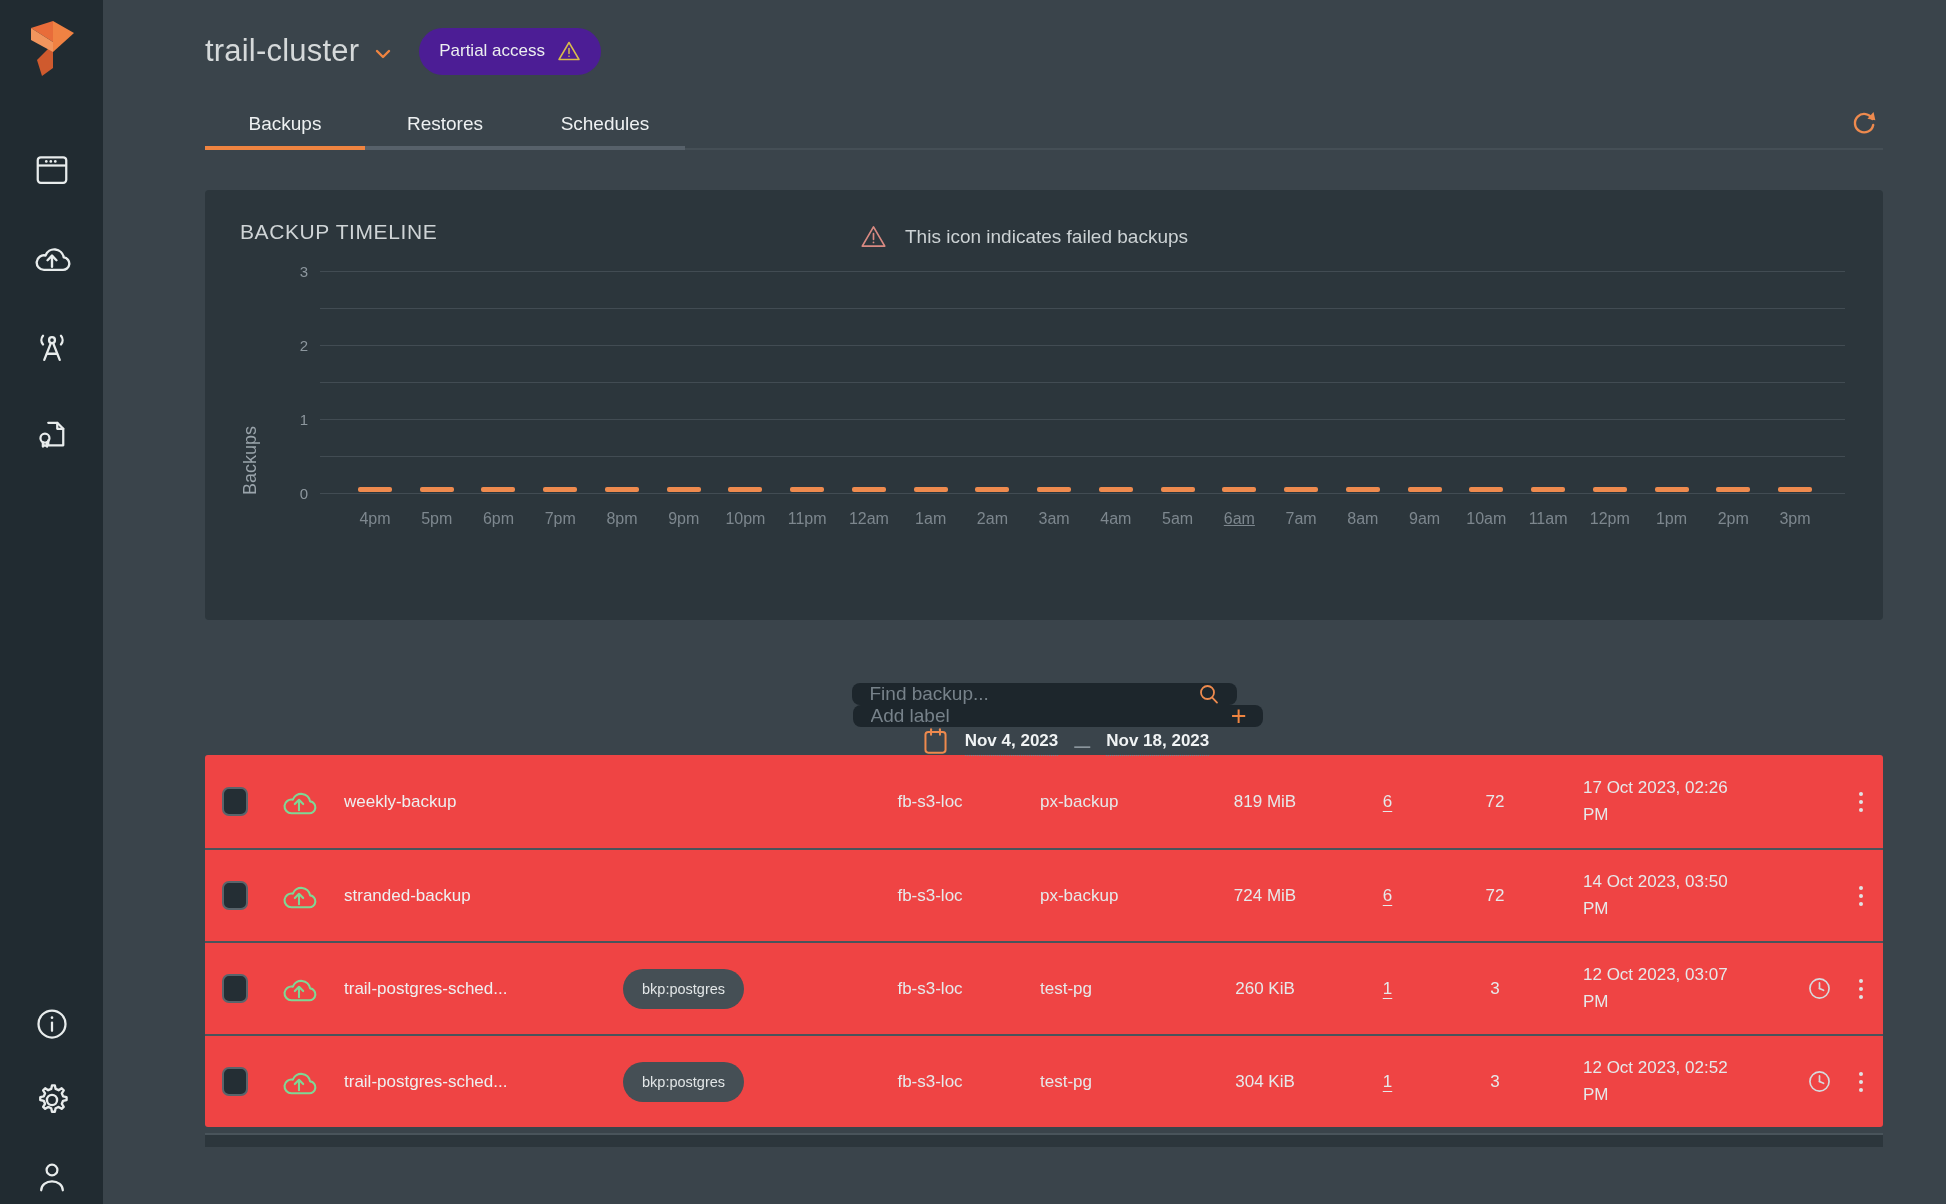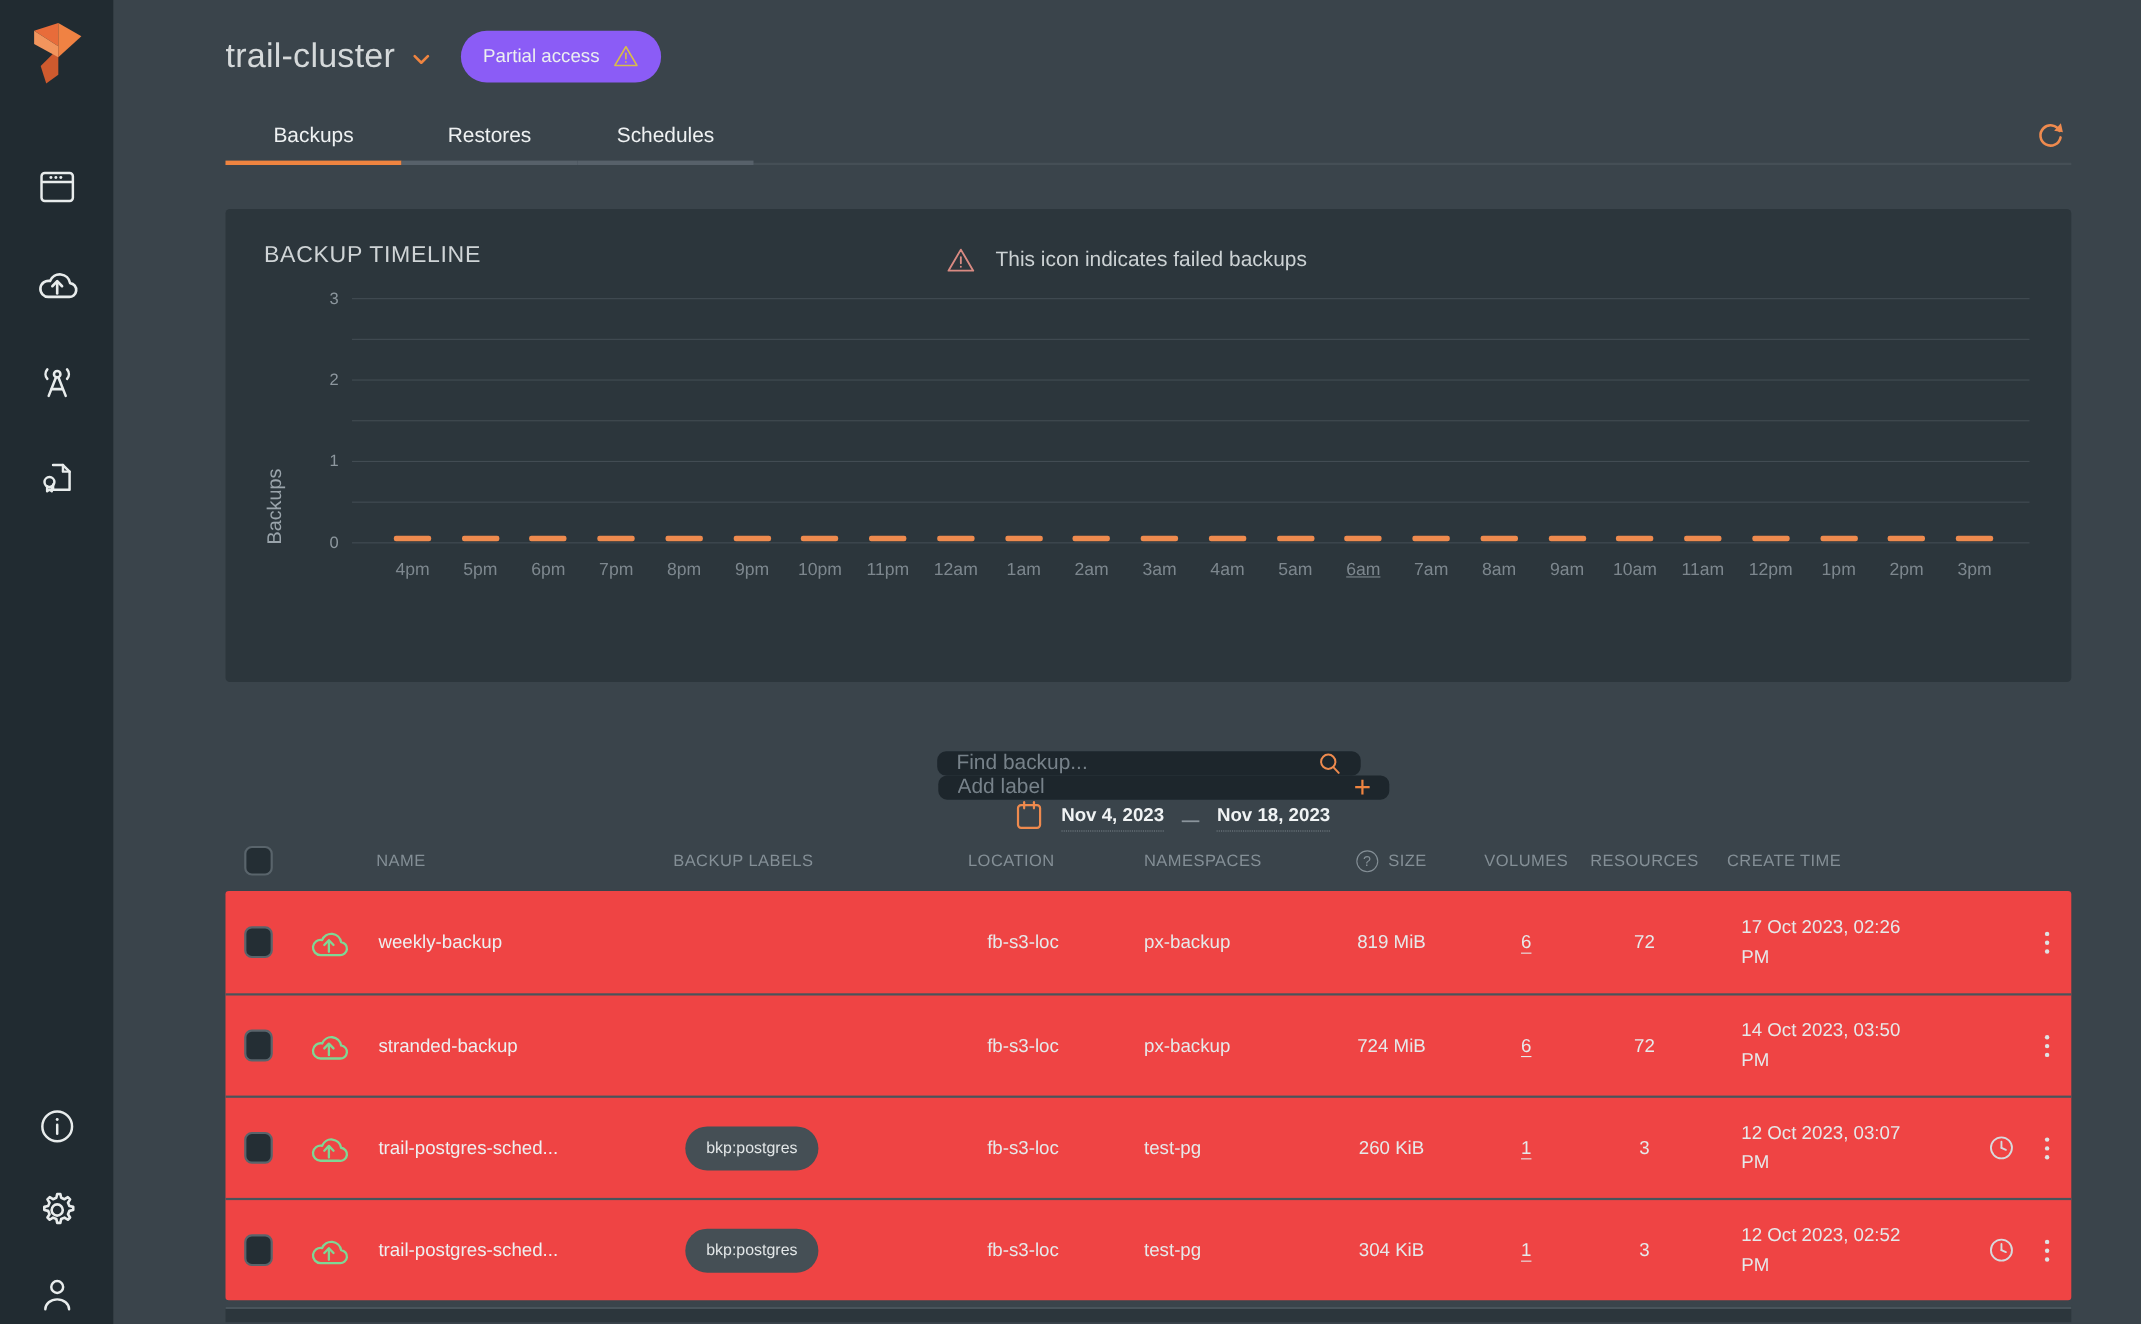--- a/index.html
+++ b/index.html
@@ -20,21 +20,21 @@
   .nav-bottom { margin-top:auto; margin-bottom:8px; display:flex; flex-direction:column; gap:36px; align-items:center; }
   .nav-btn { width:40px; height:40px; display:flex; align-items:center; justify-content:center; cursor:pointer; }
 
   
   .main { flex:1; padding:26px 63px 0 102px; position:relative; }
 
   .title-row { display:flex; align-items:center; gap:14px; height:50px;text-align:center; }
   .page-title { font-size:31px; font-weight:500; color:#d5d9da; letter-spacing:0.2px; }
   .title-caret { margin-top:6px; }
   .access-badge {
-    margin-left:12px; background:#8b5cf6; border-radius:24px; height:47px;
+    margin-left:12px; background:#4c1d95; border-radius:24px; height:47px;
     display:flex; align-items:center; gap:12px; padding:0 20px; font-size:17px; color:#eceff0;
   }
 
   
   .tabbar { position:relative; margin-top:22px; height:52px; }
   .tabbar-baseline { position:absolute; left:0; right:0; bottom:0; height:2px; background:#454f56; }
   .tabs-group { display:inline-flex; height:100%; }
   .tab {
     width:160px; text-align:center; font-size:19px; color:#eef1f2; cursor:pointer;
     display:flex; align-items:center; justify-content:center; position:relative;
@@ -351,38 +351,20 @@
           <line x1="16" y1="2" x2="16" y2="7"></line>
         </svg>
       </span>
       <span class="date-val">Nov 4, 2023</span>
       <span class="date-sep">—</span>
       <span class="date-val">Nov 18, 2023</span>
     </div>
   </div>
 
   <div class="table">
-    <div class="t-grid t-head">
-      <div>
-          <div class="checkbox" style="height:27px;"></div>
-        </div>
-      <div></div>
-      <div class="h-name">NAME</div>
-      <div class="h-labels">BACKUP LABELS</div>
-      <div class="h-location">LOCATION</div>
-      <div class="h-ns">NAMESPACES</div>
-      <div class="h-size">
-        <span class="qmark">?</span>
-        <span>SIZE</span>
-      </div>
-      <div class="h-center">VOLUMES</div>
-      <div class="h-center">RESOURCES</div>
-      <div class="h-time">CREATE TIME</div>
-      <div></div>
-    </div>
 
     <div class="t-body">
 
       <div class="t-grid t-row">
         <div>
             <div class="checkbox"></div>
           </div>
         <div class="cell-icon">
             <span>
           <svg width="36" height="30" viewBox="0 0 24 20" fill="none" stroke="#7fd795" stroke-width="1.4" stroke-linecap="round" stroke-linejoin="round">

